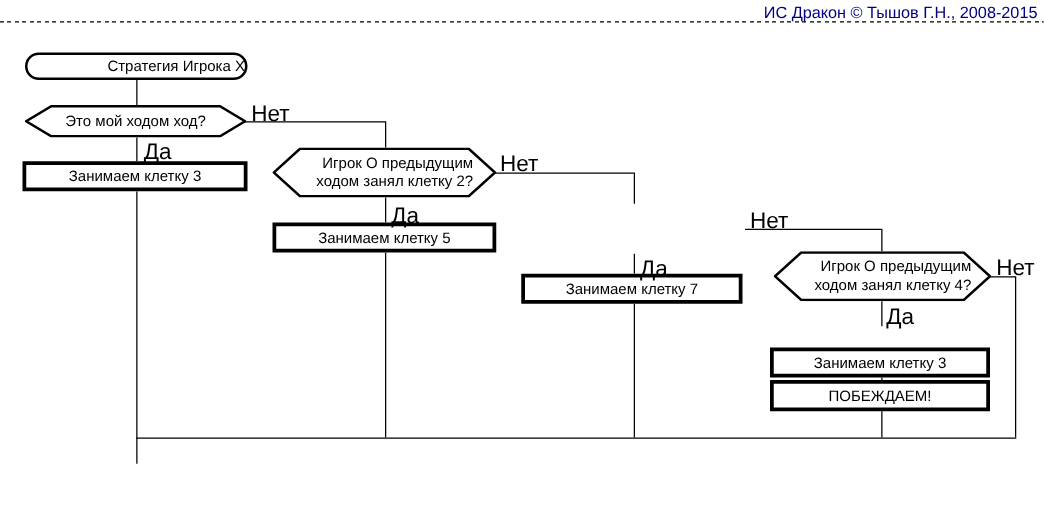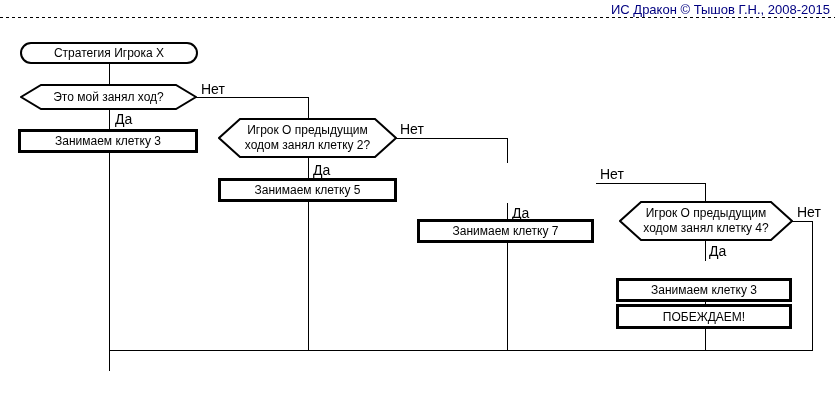--- a/index.html
+++ b/index.html
@@ -22,28 +22,28 @@
     background:repeating-linear-gradient(90deg,var(--stroke,#000) 0 3px,transparent 3px 6px);
   }
 
   
   .vl{position:absolute;width:1px;background:var(--stroke,#000);}
   .hl{position:absolute;height:1px;background:var(--stroke,#000);}
 
   
   .node{position:absolute;box-sizing:border-box;display:flex;align-items:center;justify-content:center;
         font-size:12px;color:#000;text-align:center;line-height:14px;}
-  .stadium{border:2px solid var(--stroke,#000);border-radius:12px;background:var(--fill,#fff);}
+  .stadium{border:2px solid var(--stroke,#000);border-radius:12px;background:var(--fill,#fff);justify-content:flex-end;}
   .action{border:3px solid var(--stroke,#000);background:var(--fill,#fff);}
   .hex{background:transparent;}
   .hex svg{position:absolute;left:0;top:0;width:100%;height:100%;}
   .hex .hex-text{position:relative;z-index:1;}
-  .hex-text.wrap{width:142px;text-align:center;line-height:15px;}
+  .hex-text.wrap{width:142px;text-align:right;line-height:15px;}
 
-  .blabel{position:absolute;font-size:14px;color:#000;white-space:nowrap;}
+  .blabel{position:absolute;font-size:18px;color:#000;white-space:nowrap;}
 </style>
 </head>
 <body>
 
 <div class="canvas">
 
   <div class="credit" style="color: rgb(0, 0, 128);">ИС Дракон © Тышов Г.Н., 2008-2015</div>
   <div class="rule"></div>
 
   <div class="vl" style="left:109px;top:64px;height:20px"></div>
@@ -68,21 +68,21 @@
   <div class="hl" style="left:109px;top:350px;width:704px"></div>
 
   <div class="node stadium" style="left:20px;top:42px;width:178px;height:22px">
     <span>Стратегия Игрока X</span>
   </div>
 
   <div class="node hex" style="left:20px;top:84px;width:177px;height:26px">
     <svg viewBox="0 0 177 26" preserveAspectRatio="none">
       <polygon points="21,1 156,1 176,13 156,25 21,25 1,13" fill="#fff" stroke="#000" stroke-width="2"></polygon>
     </svg>
-    <span class="hex-text">Это мой занял ход?</span>
+    <span class="hex-text">Это мой ходом ход?</span>
   </div>
 
   <div class="node action" style="left:18px;top:129px;width:180px;height:24px">
     <span>Занимаем клетку 3</span>
   </div>
 
   <div class="node hex" style="left:218px;top:118px;width:179px;height:40px">
     <svg viewBox="0 0 179 40" preserveAspectRatio="none">
       <polygon points="22,1 157,1 178,20 157,39 22,39 1,20" fill="#fff" stroke="#000" stroke-width="2"></polygon>
     </svg>

